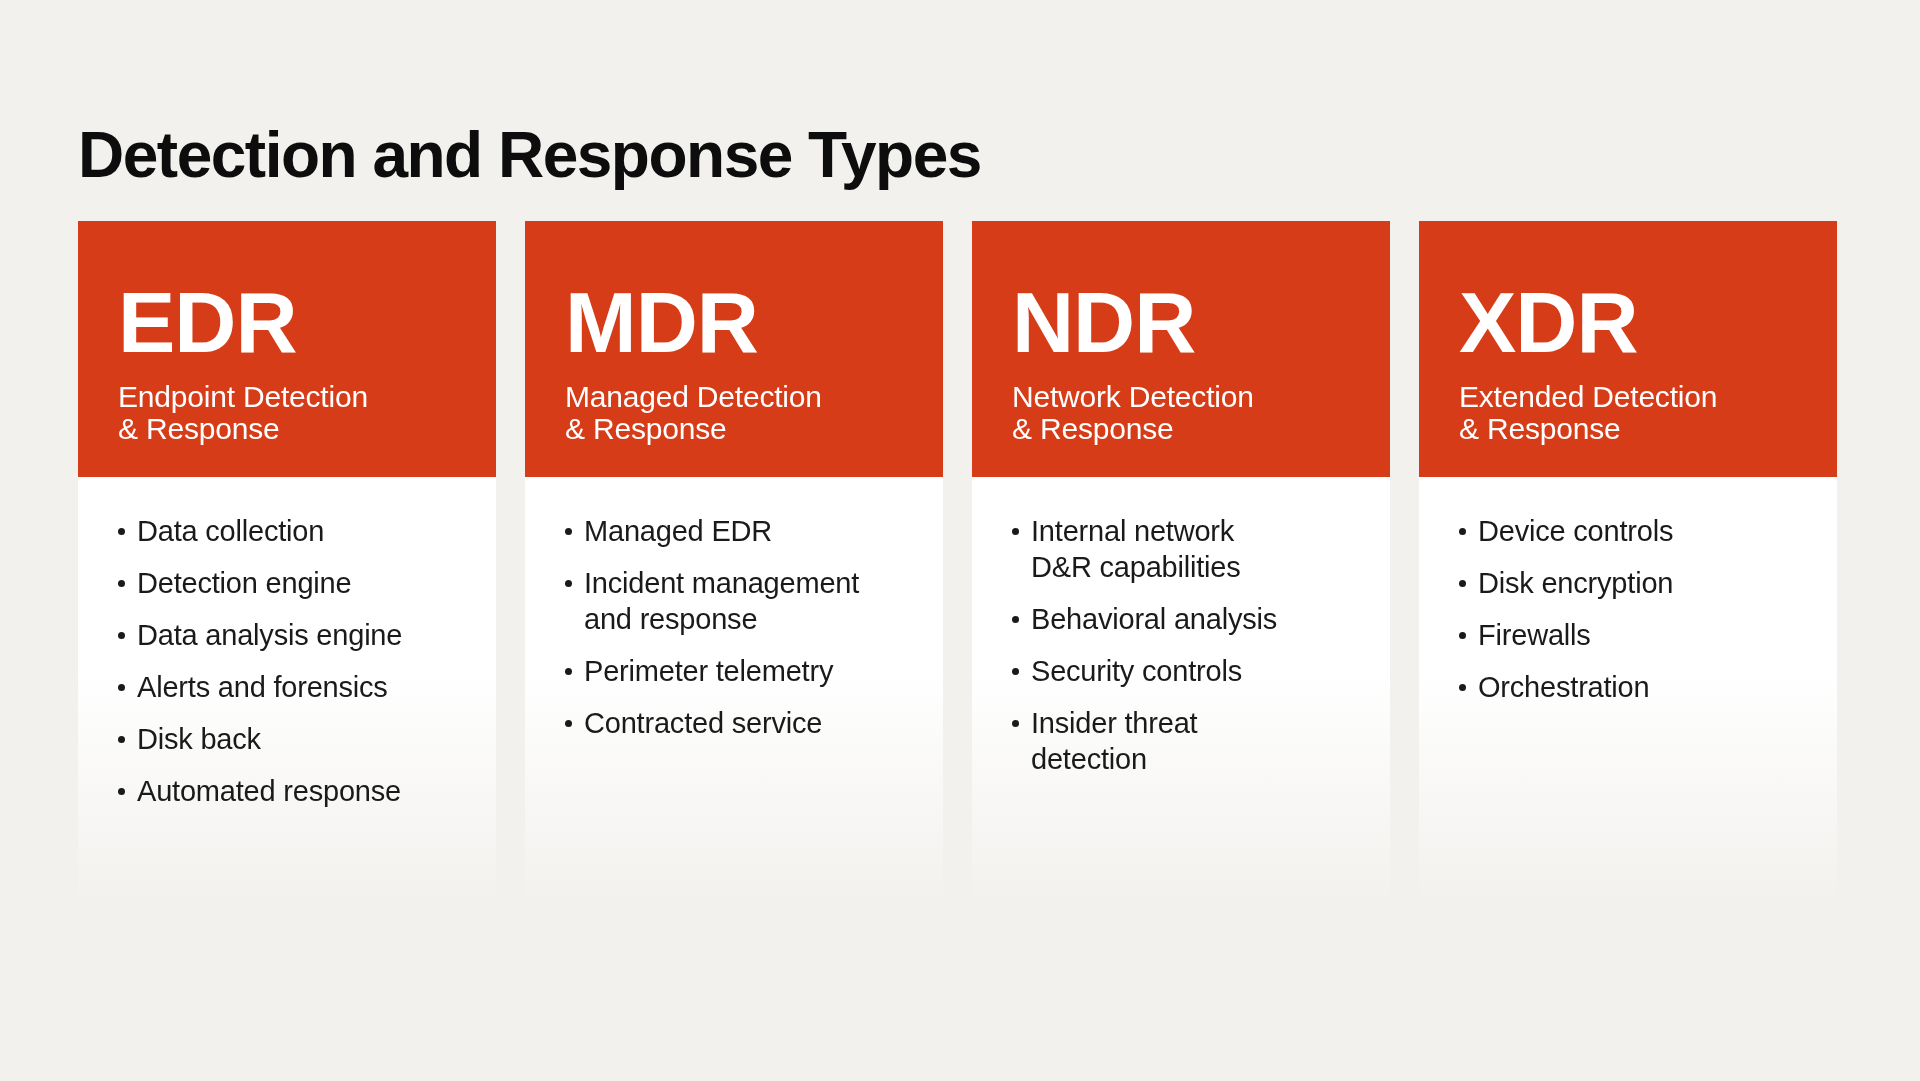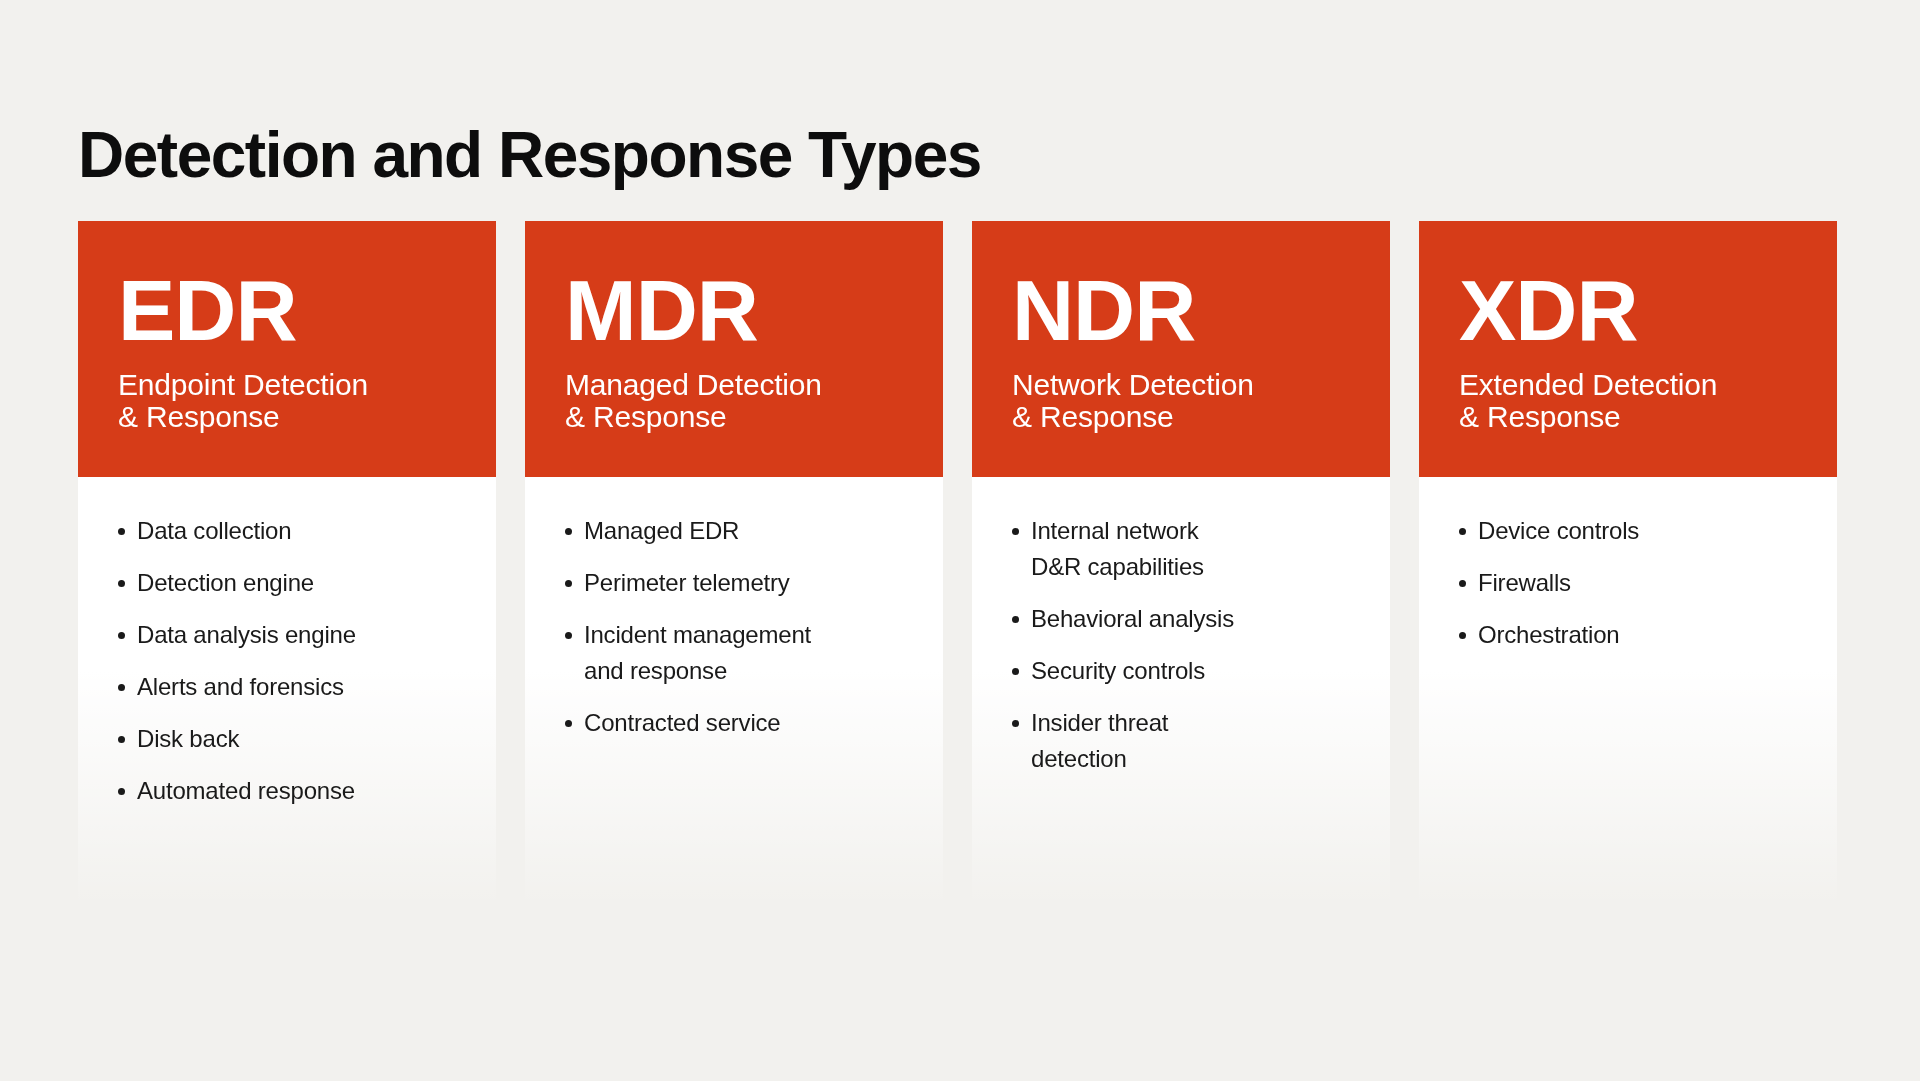--- a/index.html
+++ b/index.html
@@ -34,21 +34,21 @@
     grid-template-columns: repeat(4, 1fr);
     column-gap: 29px;
   }
   .card {
     display: flex;
     flex-direction: column;
   }
   .card-header {
     height: 256px;
     background: var(--accent, #D63C18);
-    padding: 0 30px 0 40px;
+    padding: 12px 30px 0 40px;
     box-sizing: border-box;
   }
   .card-acronym {
     margin: 46px 0 0 0;
     font-size: 86px;
     line-height: 1;
     font-weight: 700;
     letter-spacing: -1px;
     color: var(--header-text, #FFFFFF);
   }
@@ -69,21 +69,21 @@
   }
   .card-item-list {
     list-style: none;
     margin: 0;
     padding: 0;
   }
   .card-item-list li {
     position: relative;
     padding-left: 19px;
     margin-bottom: 16px;
-    font-size: 24px;
+    font-size: 29px;
     line-height: 36px;
     letter-spacing: -0.2px;
     color: var(--body-text, #1A1A1A);
     white-space: pre-line;
   }
   .card-item-list li::before {
     content: "";
     position: absolute;
     left: 0;
     top: 15px;
@@ -120,23 +120,23 @@
 
   <section class="card">
     <header class="card-header">
       <h2 class="card-acronym">MDR</h2>
       <p class="card-name">Managed Detection
 &amp; Response</p>
     </header>
     <div class="card-body">
       <ul class="card-item-list">
           <li>Managed EDR</li>
-          <li>Perimeter telemetry</li>
           <li>Incident management
 and response</li>
+          <li>Perimeter telemetry</li>
           <li>Contracted service</li>
         </ul>
     </div>
   </section>
 
   <section class="card">
     <header class="card-header">
       <h2 class="card-acronym">NDR</h2>
       <p class="card-name">Network Detection
 &amp; Response</p>
@@ -155,19 +155,20 @@
 
   <section class="card">
     <header class="card-header">
       <h2 class="card-acronym">XDR</h2>
       <p class="card-name">Extended Detection
 &amp; Response</p>
     </header>
     <div class="card-body">
       <ul class="card-item-list">
           <li>Device controls</li>
+          <li>Disk encryption</li>
           <li>Firewalls</li>
           <li>Orchestration</li>
         </ul>
     </div>
   </section>
 
 </div>
 
 </body></html>

